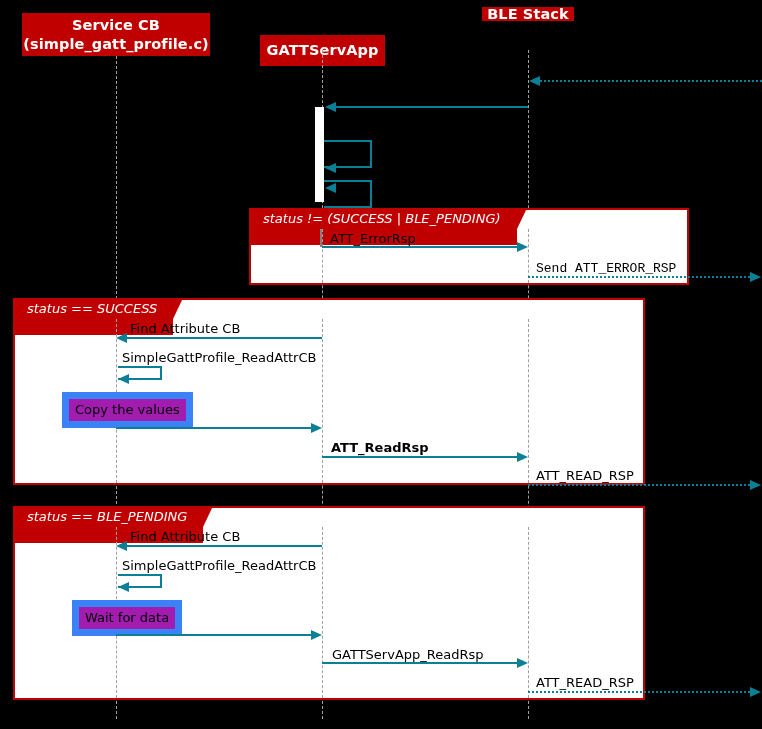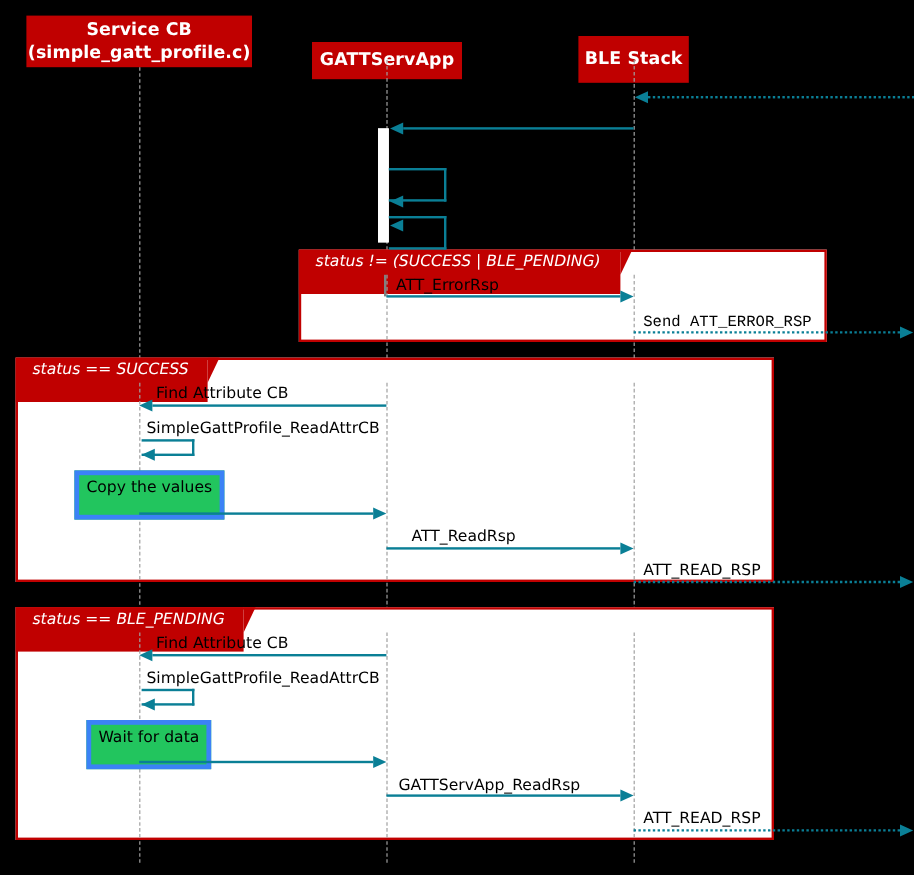--- a/index.html
+++ b/index.html
@@ -121,25 +121,25 @@
   .selfcall {
     position: absolute;
     border: 2px solid #0A7F96;
     border-left: none;
     box-sizing: border-box;
   }
 
   
   .note {
     position: absolute;
-    background: #22c55e;
-    border: 4px solid #3b82f6;
+    background: #a21caf;
+    border: 7px solid #3b82f6;
     color: #000000;
     font-size: 13px;
-    padding: 3px 6px 15px 6px;
+    padding: 3px 6px 4px 6px;
     box-sizing: border-box;
     white-space: nowrap;
     line-height: 15px;
   }
 
   
   .stub {
     position: absolute;
     width: 0;
     border-left: 2px solid #808080;
@@ -152,21 +152,21 @@
 
   <div class="participant" style="left:22px; top:13px; width:188px; height:43px;">
     <span>Service CB
 (simple_gatt_profile.c)</span>
   </div>
 
   <div class="participant" style="left:260px; top:19px; width:125px; height:31px;margin-top:16px;">
     <span>GATTServApp</span>
   </div>
 
-  <div class="participant" style="left:482px; top:30px; width:92px; height:39px;">
+  <div class="participant" style="left:482px; top:7px; width:92px; height:14px;">
     <span>BLE Stack</span>
   </div>
 
   <div class="lifeline" style="left:116px; top:56px; height:663px;"></div>
   <div class="lifeline" style="left:322px; top:50px; height:669px;"></div>
   <div class="lifeline" style="left:528px; top:50px; height:669px;"></div>
 
   <div class="group" style="left:249px; top:208px; width:440px; height:77px;">
     <div class="group-header">status != (SUCCESS | BLE_PENDING)</div>
   </div>
@@ -222,21 +222,21 @@
   <div class="selfcall" style="left:118px; top:366px; width:44px; height:14px;"></div>
   <div class="arrow-head left" style="left:118px; top:374px;"></div>
 
   <div class="note" style="left:62px; top:392px;">
     <span>Copy the values</span>
   </div>
 
   <div class="msg-line" style="left:116px; top:427px; width:195px;"></div>
   <div class="arrow-head right" style="left:311px; top:423px;"></div>
 
-  <div class="msg-label" style="left:343px; top:441px;">ATT_ReadRsp</div>
+  <div class="msg-label" style="left:331px; top:441px;font-weight:bold;">ATT_ReadRsp</div>
   <div class="msg-line" style="left:322px; top:456px; width:195px;"></div>
   <div class="arrow-head right" style="left:517px; top:452px;"></div>
 
   <div class="msg-label" style="left:536px; top:469px;">ATT_READ_RSP</div>
   <div class="msg-line dotted" style="left:528px; top:484px; width:222px;"></div>
   <div class="arrow-head right" style="left:750px; top:480px;"></div>
 
   <div class="msg-label" style="left:130px; top:530px;">Find Attribute CB</div>
   <div class="msg-line" style="left:127px; top:545px; width:195px;"></div>
   <div class="arrow-head left" style="left:116px; top:541px;"></div>

